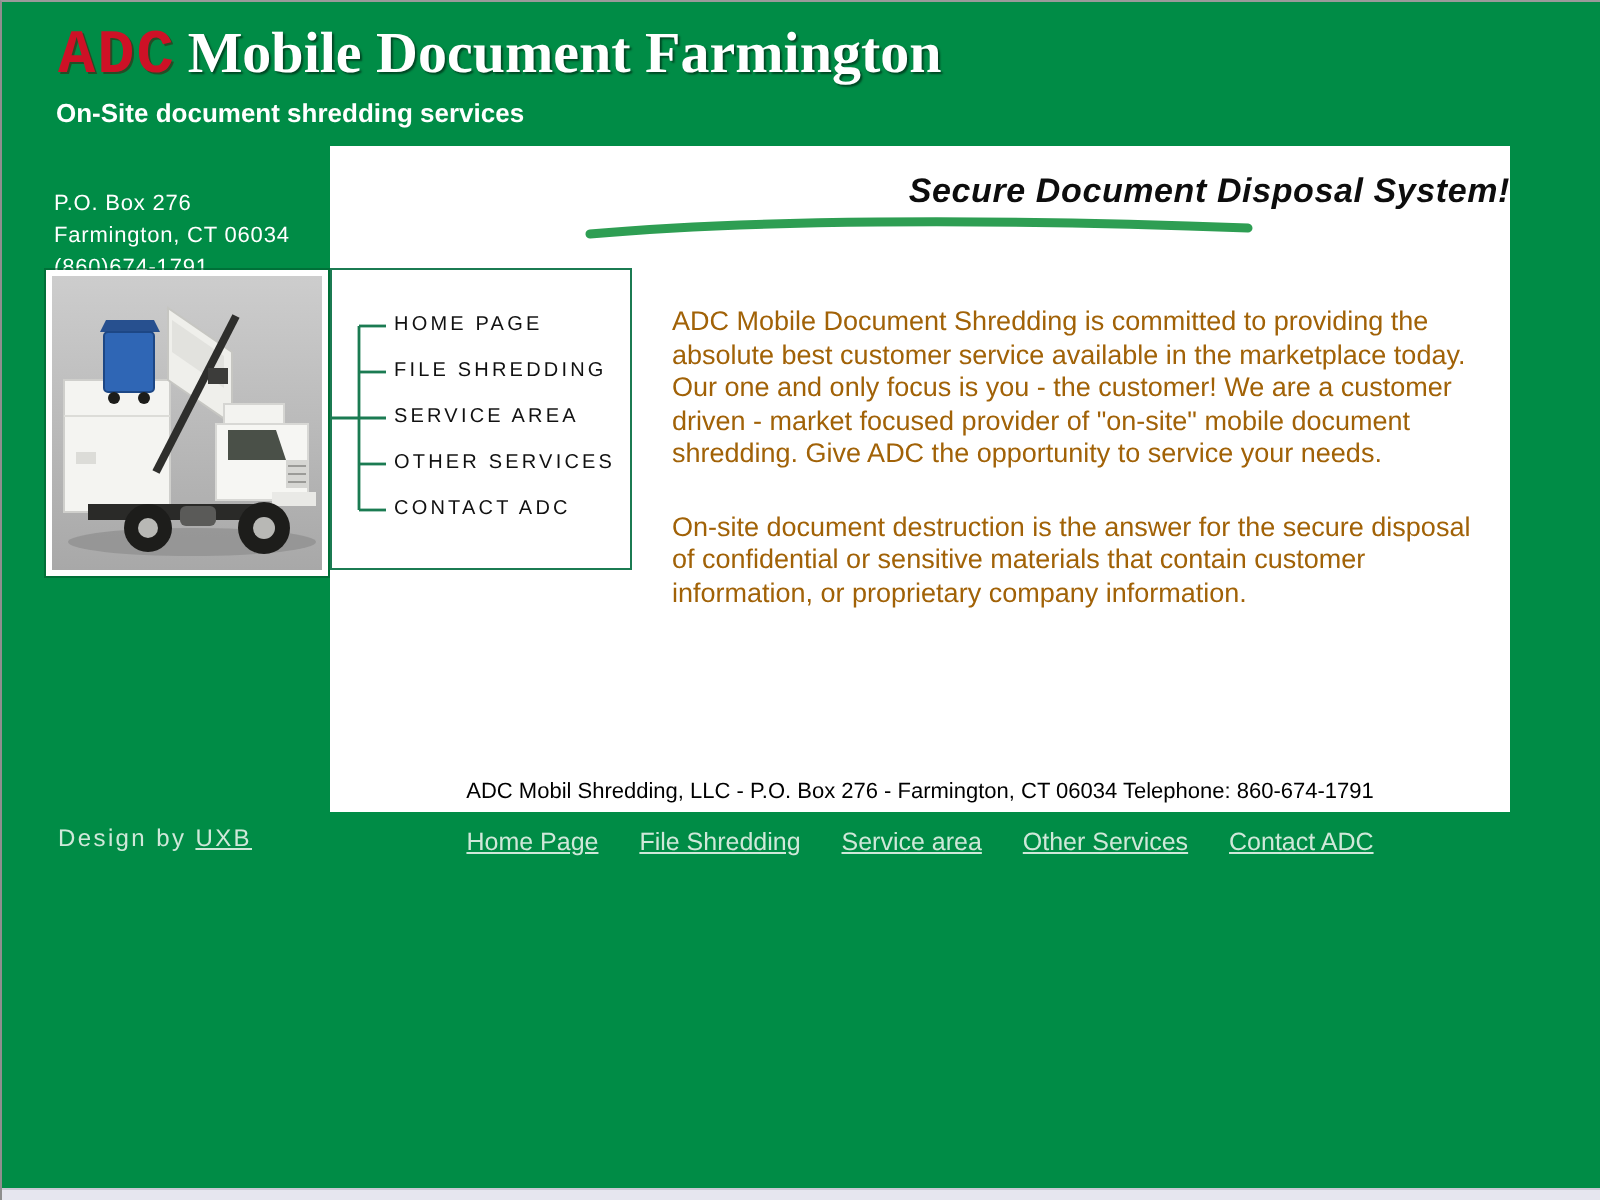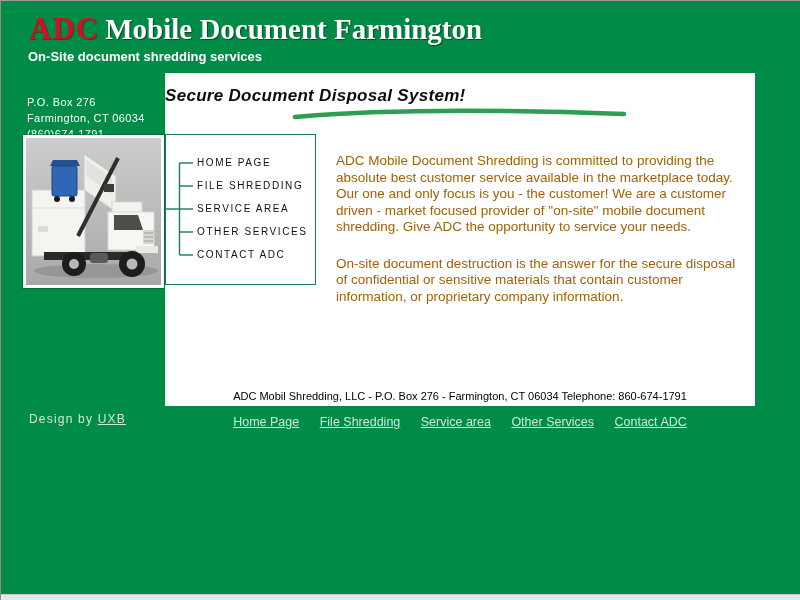--- a/index.html
+++ b/index.html
@@ -8,21 +8,21 @@
 
   #screen{
     position:relative; width:800px; height:600px;
     background:#008C46; overflow:hidden;
     border-left:1px solid #8e8e8e; border-top:1px solid #9a9a9a;
   }
 
   
   .brand{ position:absolute; left:28px; top:10px; white-space:nowrap; }
   .brand-abbr{
-    font-family:Liberation Serif, serif; font-weight:800;
+    font-family:Liberation Mono, monospace; font-weight:800;
     font-size:31px; color:#CE1126; letter-spacing:1px;
     text-shadow:1px 1px 0 rgba(80,0,0,.45);
   }
   .brand-rest{
     font-family:"Liberation Serif", serif; font-weight:700;
     font-size:29px; color:#ffffff; margin-left:6px;
     text-shadow:1px 1px 1px rgba(0,0,0,.5);
   }
   .tagline{
     position:absolute; left:27px; top:48px;
@@ -41,21 +41,21 @@
     background:#ffffff; border:3px solid #ffffff;
     box-shadow:0 0 0 1px rgba(0,90,45,.55);
   }
   .truck-frame svg{ display:block; width:135px; height:147px; }
 
   
   .panel{
     position:absolute; left:164px; top:72px; width:590px; height:333px;
     background:#ffffff;
   }
-  .headline-wrap{ text-align:left; padding-top:13px; }
+  .headline-wrap{ text-align:right; padding-top:13px; }
   .headline{
     display:inline-block; font-size:17px; font-weight:700; font-style:italic;
     color:#0d0d0d; letter-spacing:.3px;
   }
   .swoosh{ display:block; margin:1px auto 0; }
 
   
   .navbox{
     position:absolute; left:0; top:61px; width:151px; height:151px;
     border:1px solid #1B7B52; background:#ffffff;

